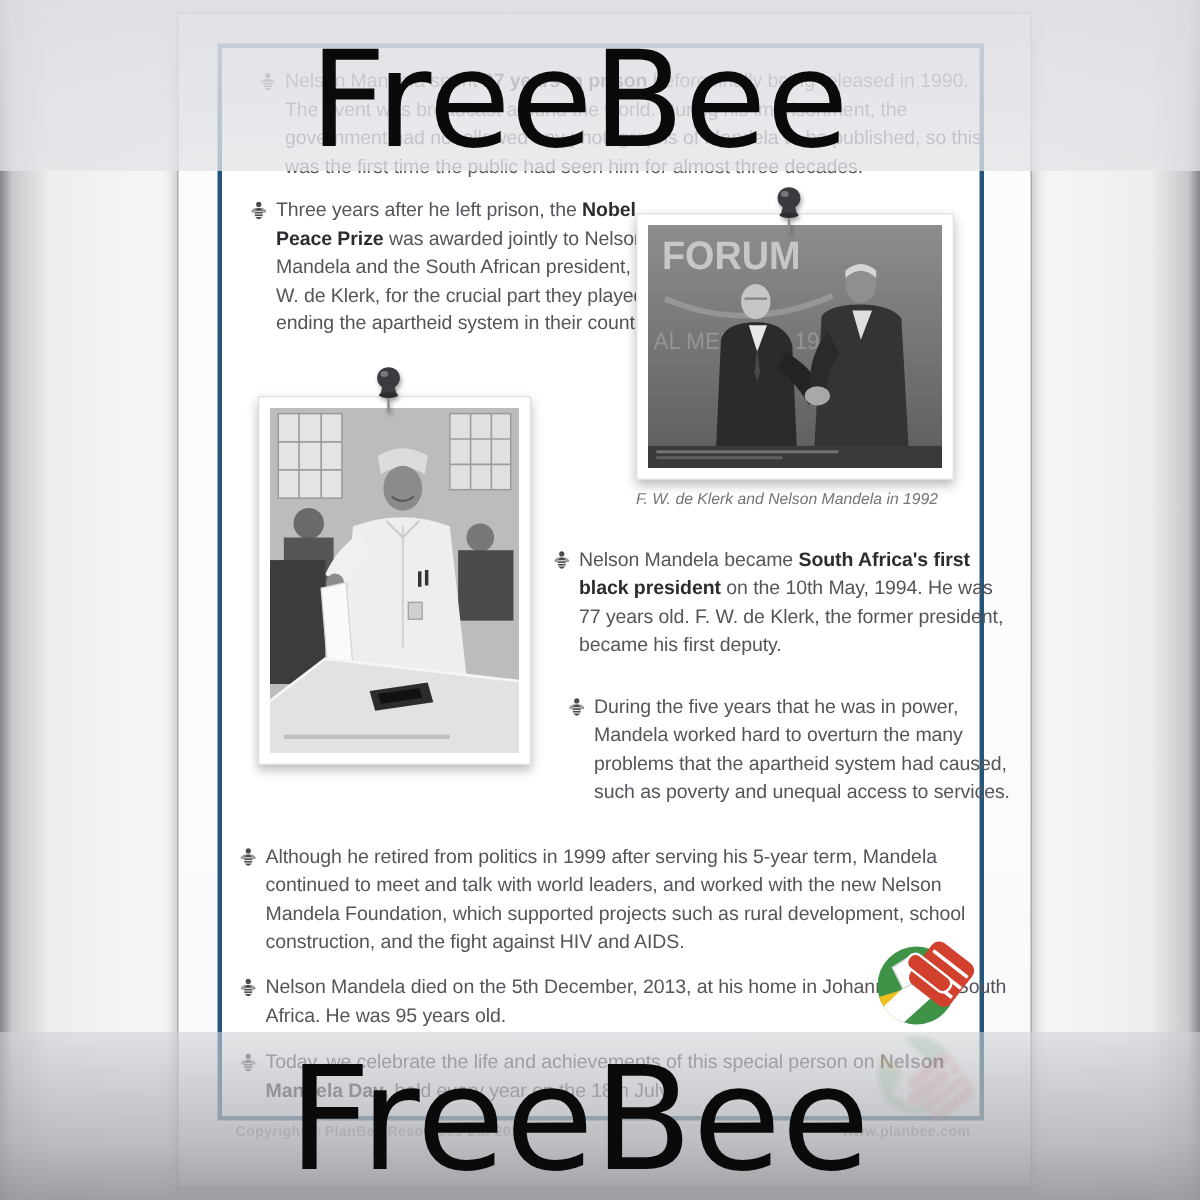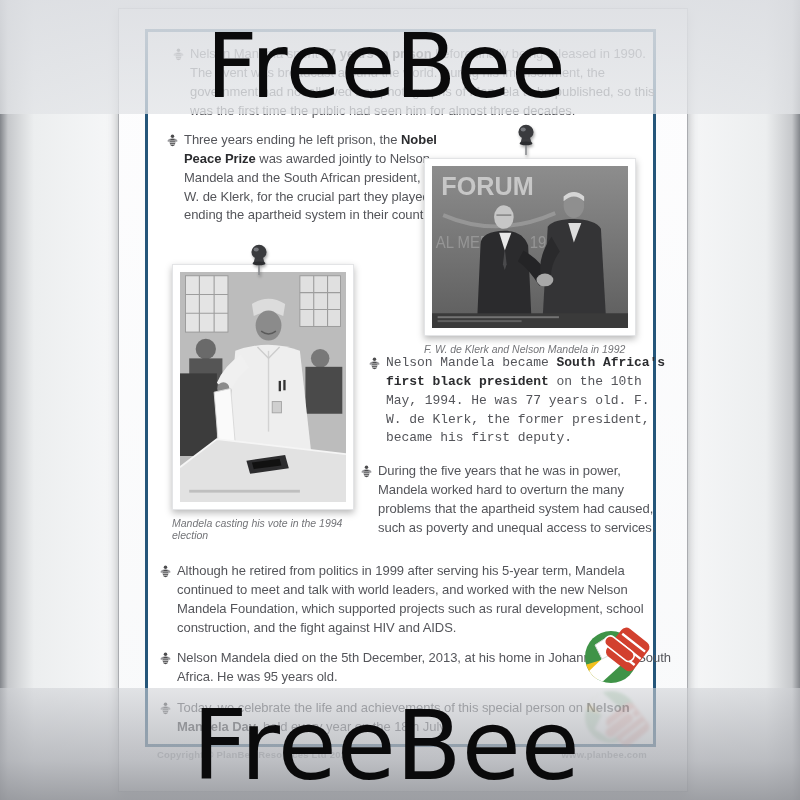--- a/index.html
+++ b/index.html
@@ -13,30 +13,30 @@
   
   .frame{position:absolute;left:26px;top:20px;width:505px;height:712px;
     border:3px solid #25567a;background:#fff;}
   
   .para{position:absolute;padding-left:20px;color:#54555a;font-size:13px;line-height:1.45;letter-spacing:-0.05px;}
   .para p{margin:0;}
   .para strong{color:#2b2c2f;}
   .bee-icon{position:absolute;left:3px;top:3px;width:11px;height:13px;}
   .p1{left:22px;top:13px;width:466px;}
   .p2{left:16px;top:99px;width:262px;}
-  .p3{left:218px;top:322px;width:286px;font-family:Liberation Mono, monospace;}
-  .p4{left:210px;top:430px;width:286px;}
+  .p3{left:218px;top:332px;width:286px;}
+  .p4{left:228px;top:430px;width:286px;}
   .p5{left:9px;top:530px;width:496px;}
   .p6{left:9px;top:617px;width:496px;}
   .p7{left:9px;top:667px;width:496px;}
   
   .polaroid{position:absolute;z-index:2;margin:0;}
   .photo-card{background:#fff;padding:7px;border:1px solid #e3e4e6;box-shadow:0 3px 7px rgba(0,0,0,.28);}
   .photo-card svg{display:block;}
-  .fig-right{left:276px;top:110px;width:212px;margin-top:16px;}
+  .fig-right{left:276px;top:110px;width:212px;}
   .fig-left{left:24px;top:232px;width:182px;}
   figcaption{font-style:italic;font-size:10.5px;color:#737478;text-align:left;margin-top:7px;}
   .pin{position:absolute;z-index:3;width:22px;height:32px;filter:drop-shadow(1px 2px 1.5px rgba(0,0,0,.35));}
   .pin-right{left:367px;top:92px;}
   .pin-left{left:100px;top:212px;}
   
   .fist-logo{position:absolute;left:465px;top:613px;width:72px;height:64px;z-index:4;}
   .fist-logo svg{display:block;width:100%;height:100%;}
   .fist-reflection{position:absolute;left:465px;top:679px;width:72px;height:64px;z-index:1;
     transform:scaleY(-1);opacity:.3;filter:blur(1.5px);}
@@ -101,21 +101,21 @@
         <svg class="bee-icon" viewBox="0 0 12 14">
             <use href="#bee"></use>
           </svg>
         <p><span>Nelson Mandela spent </span><strong>27 years in prison</strong><span> before finally being released in 1990. The event was broadcast around the world. During his imprisonment, the government had not allowed any photographs of Mandela to be published, so this was the first time the public had seen him for almost three decades.</span></p>
       </div>
 
       <div class="para p2">
         <svg class="bee-icon" viewBox="0 0 12 14">
             <use href="#bee"></use>
           </svg>
-        <p><span>Three years ending he left prison, the </span><strong>Nobel Peace Prize</strong><span> was awarded jointly to Nelson Mandela and the South African president, F. W. de Klerk, for the crucial part they played in ending the apartheid system in their country.</span></p>
+        <p><span>Three years after he left prison, the </span><strong>Nobel Peace Prize</strong><span> was awarded jointly to Nelson Mandela and the South African president, F. W. de Klerk, for the crucial part they played in ending the apartheid system in their country.</span></p>
       </div>
 
       <figure class="polaroid fig-right">
         <div class="photo-card">
           <svg width="196" height="162" viewBox="0 0 210 165" preserveAspectRatio="none">
             <defs>
               <linearGradient id="ph1bg" x1="0" y1="0" x2="0" y2="1">
                 <stop offset="0" stop-color="#8d8d8d"></stop>
                   <stop offset="1" stop-color="#5d5d5d"></stop>
               </linearGradient>
@@ -180,21 +180,20 @@
             <circle cx="47" cy="124" r="6.5" fill="#8b8b8b"></circle>
             <polygon points="37,128 55,124 61,196 43,200" fill="#fafafa" stroke="#d8d8d8"></polygon>
 
             <polygon points="0,208 40,178 180,194 180,245 0,245" fill="#e2e2e2"></polygon>
             <path d="M0 208 L40 178 L180 194" stroke="#f5f5f5" stroke-width="2" fill="none"></path>
             <polygon points="72,201 114,195 118,209 76,215" fill="#2c2c2e"></polygon>
             <polygon points="78,203 108,199 110,206 80,210" fill="#111111"></polygon>
             <rect x="10" y="232" width="120" height="3" fill="#9b9b9b" opacity="0.5"></rect>
           </svg>
         </div>
-        <figcaption>Mandela casting his vote in the 1994 election</figcaption>
       </figure>
       <svg class="pin pin-left" viewBox="0 0 22 32">
           <use href="#pin"></use>
         </svg>
 
       <div class="para p3">
         <svg class="bee-icon" viewBox="0 0 12 14">
             <use href="#bee"></use>
           </svg>
         <p><span>Nelson Mandela became </span><strong>South Africa's first black president</strong><span> on the 10th May, 1994. He was 77 years old. F. W. de Klerk, the former president, became his first deputy.</span></p>

